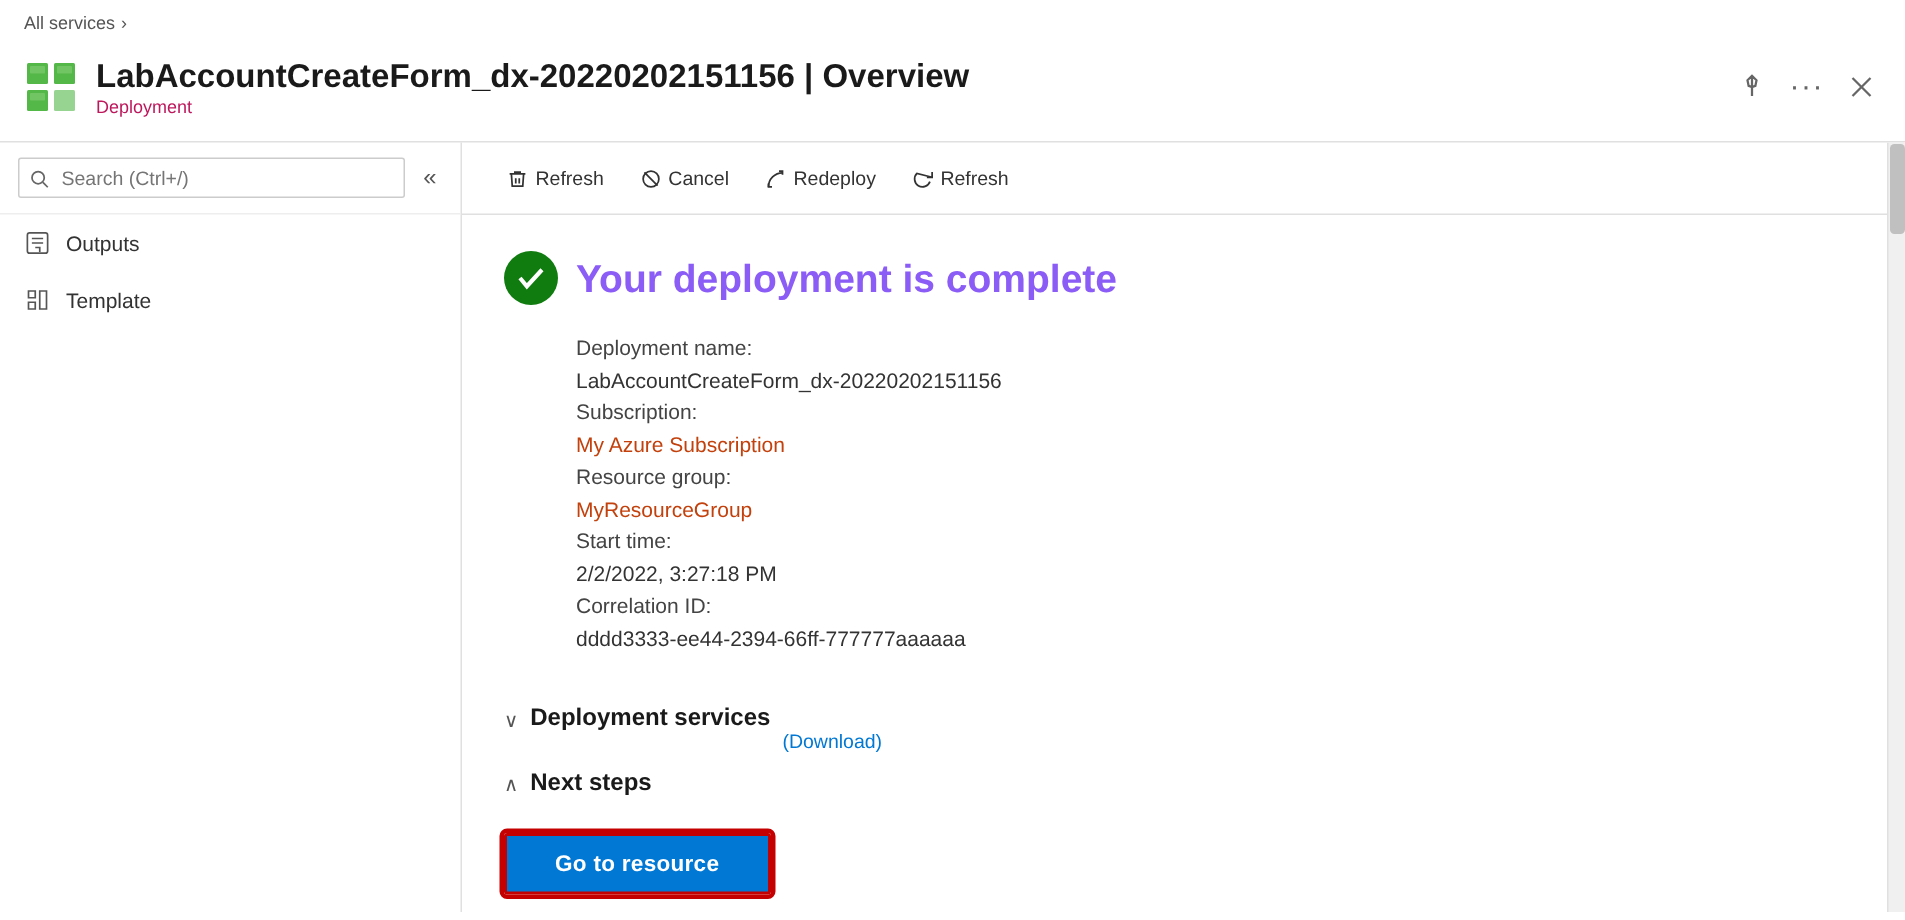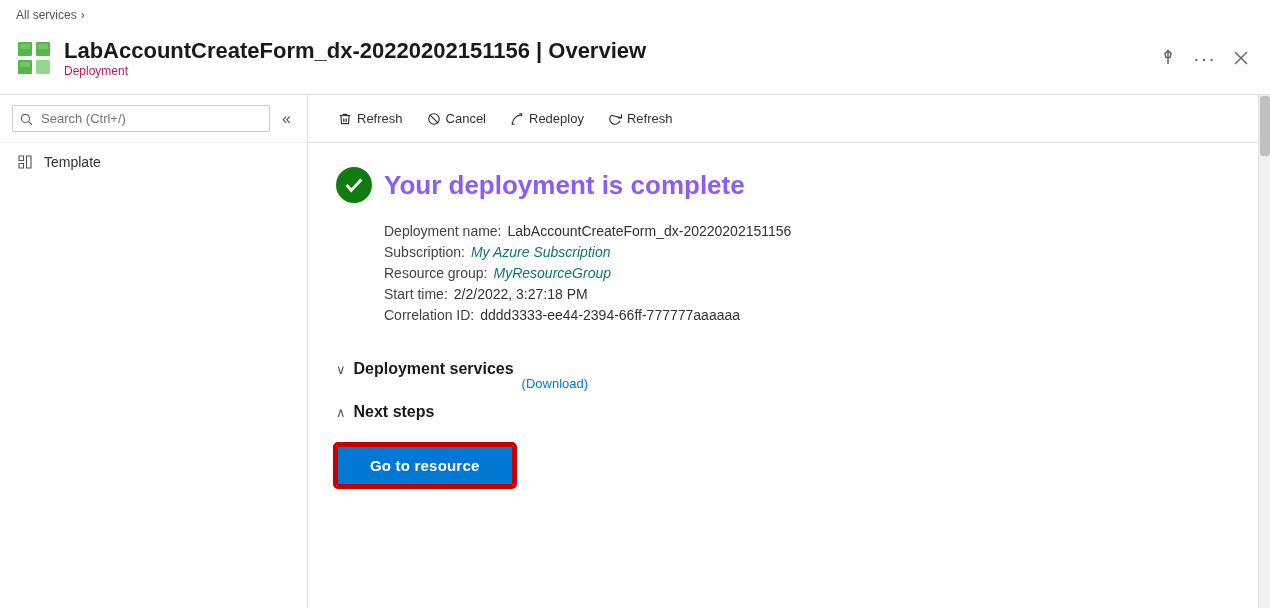--- a/index.html
+++ b/index.html
@@ -170,24 +170,25 @@
 
     .info-table {
       margin-left: 48px;
       margin-bottom: 24px;
     }
     .info-row {
       display: flex;
       gap: 6px;
       margin-bottom: 5px;
       font-size: 14px;
+      flex-direction: column;
     }
     .info-label { color: #444; }
     .info-value { color: #333; }
-    .info-link { color: #0f766e; cursor: pointer; text-decoration: none; font-style: italic; }
+    .info-link { color: #c2410c; cursor: pointer; text-decoration: none; }
 
     .section-header {
       display: flex;
       align-items: center;
       gap: 8px;
       margin-bottom: 12px;
       cursor: pointer;
     }
     .section-header .chevron { font-size: 13px; color: #555; }
     .section-title { font-size: 16px; font-weight: 600; color: #1a1a1a; }
@@ -281,20 +282,29 @@
       <div class="search-icon-wrap">
         <svg width="14" height="14" viewBox="0 0 24 24" fill="none" stroke="#666" stroke-width="2">
           <circle cx="11" cy="11" r="7"></circle>
             <line x1="16.5" y1="16.5" x2="22" y2="22"></line>
         </svg>
         <input class="search-input" type="text" placeholder="Search (Ctrl+/)" style="">
       </div>
       <button class="collapse-btn">«</button>
     </div>
 
+    <div class="nav-item">
+      <svg width="18" height="18" viewBox="0 0 24 24" fill="none" stroke="#555" stroke-width="1.5">
+        <rect x="3" y="3" width="18" height="18" rx="2"></rect>
+        <line x1="7" y1="8" x2="17" y2="8"></line>
+        <line x1="7" y1="12" x2="17" y2="12"></line>
+        <polyline points="10,16 14,16 14,20"></polyline>
+      </svg>
+      <span>Outputs</span>
+    </div>
     <div class="nav-item">
       <svg width="18" height="18" viewBox="0 0 24 24" fill="none" stroke="#555" stroke-width="1.5">
         <path d="M4 4h6v6H4z"></path>
           <path d="M14 4h6v16h-6z"></path>
           <path d="M4 14h6v6H4z"></path>
       </svg>
       <span>Template</span>
     </div>
   </div>
 

